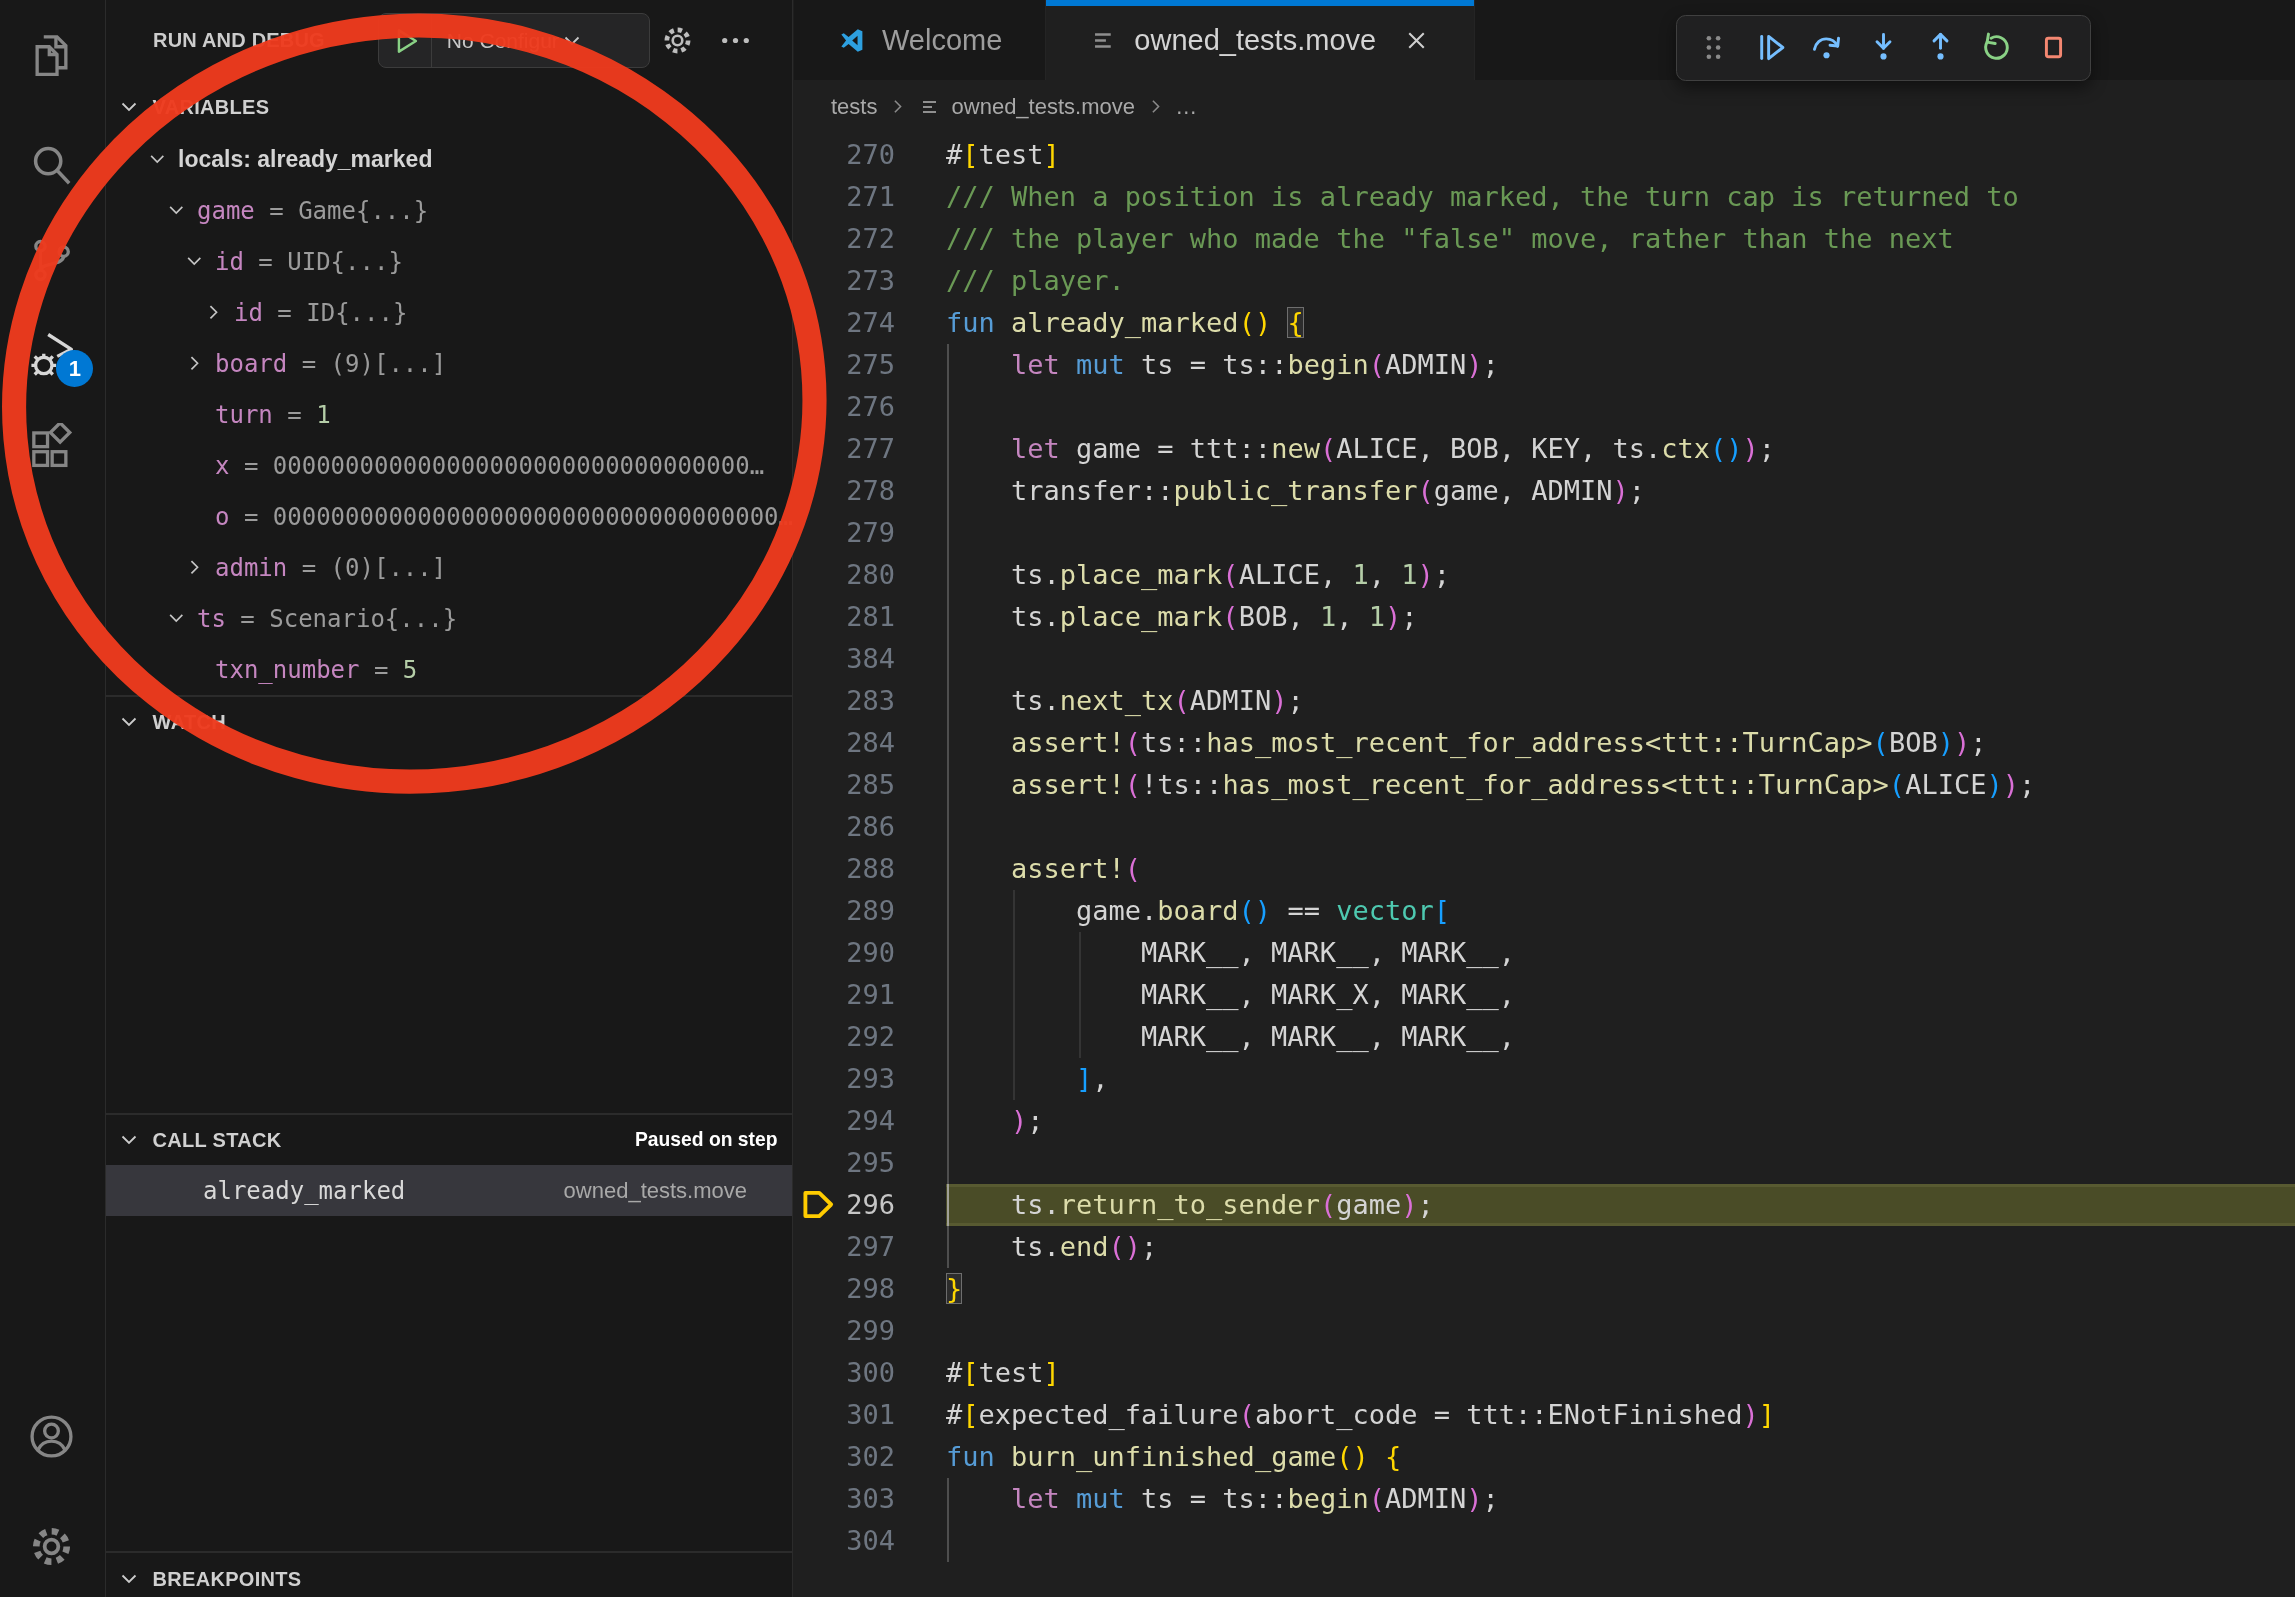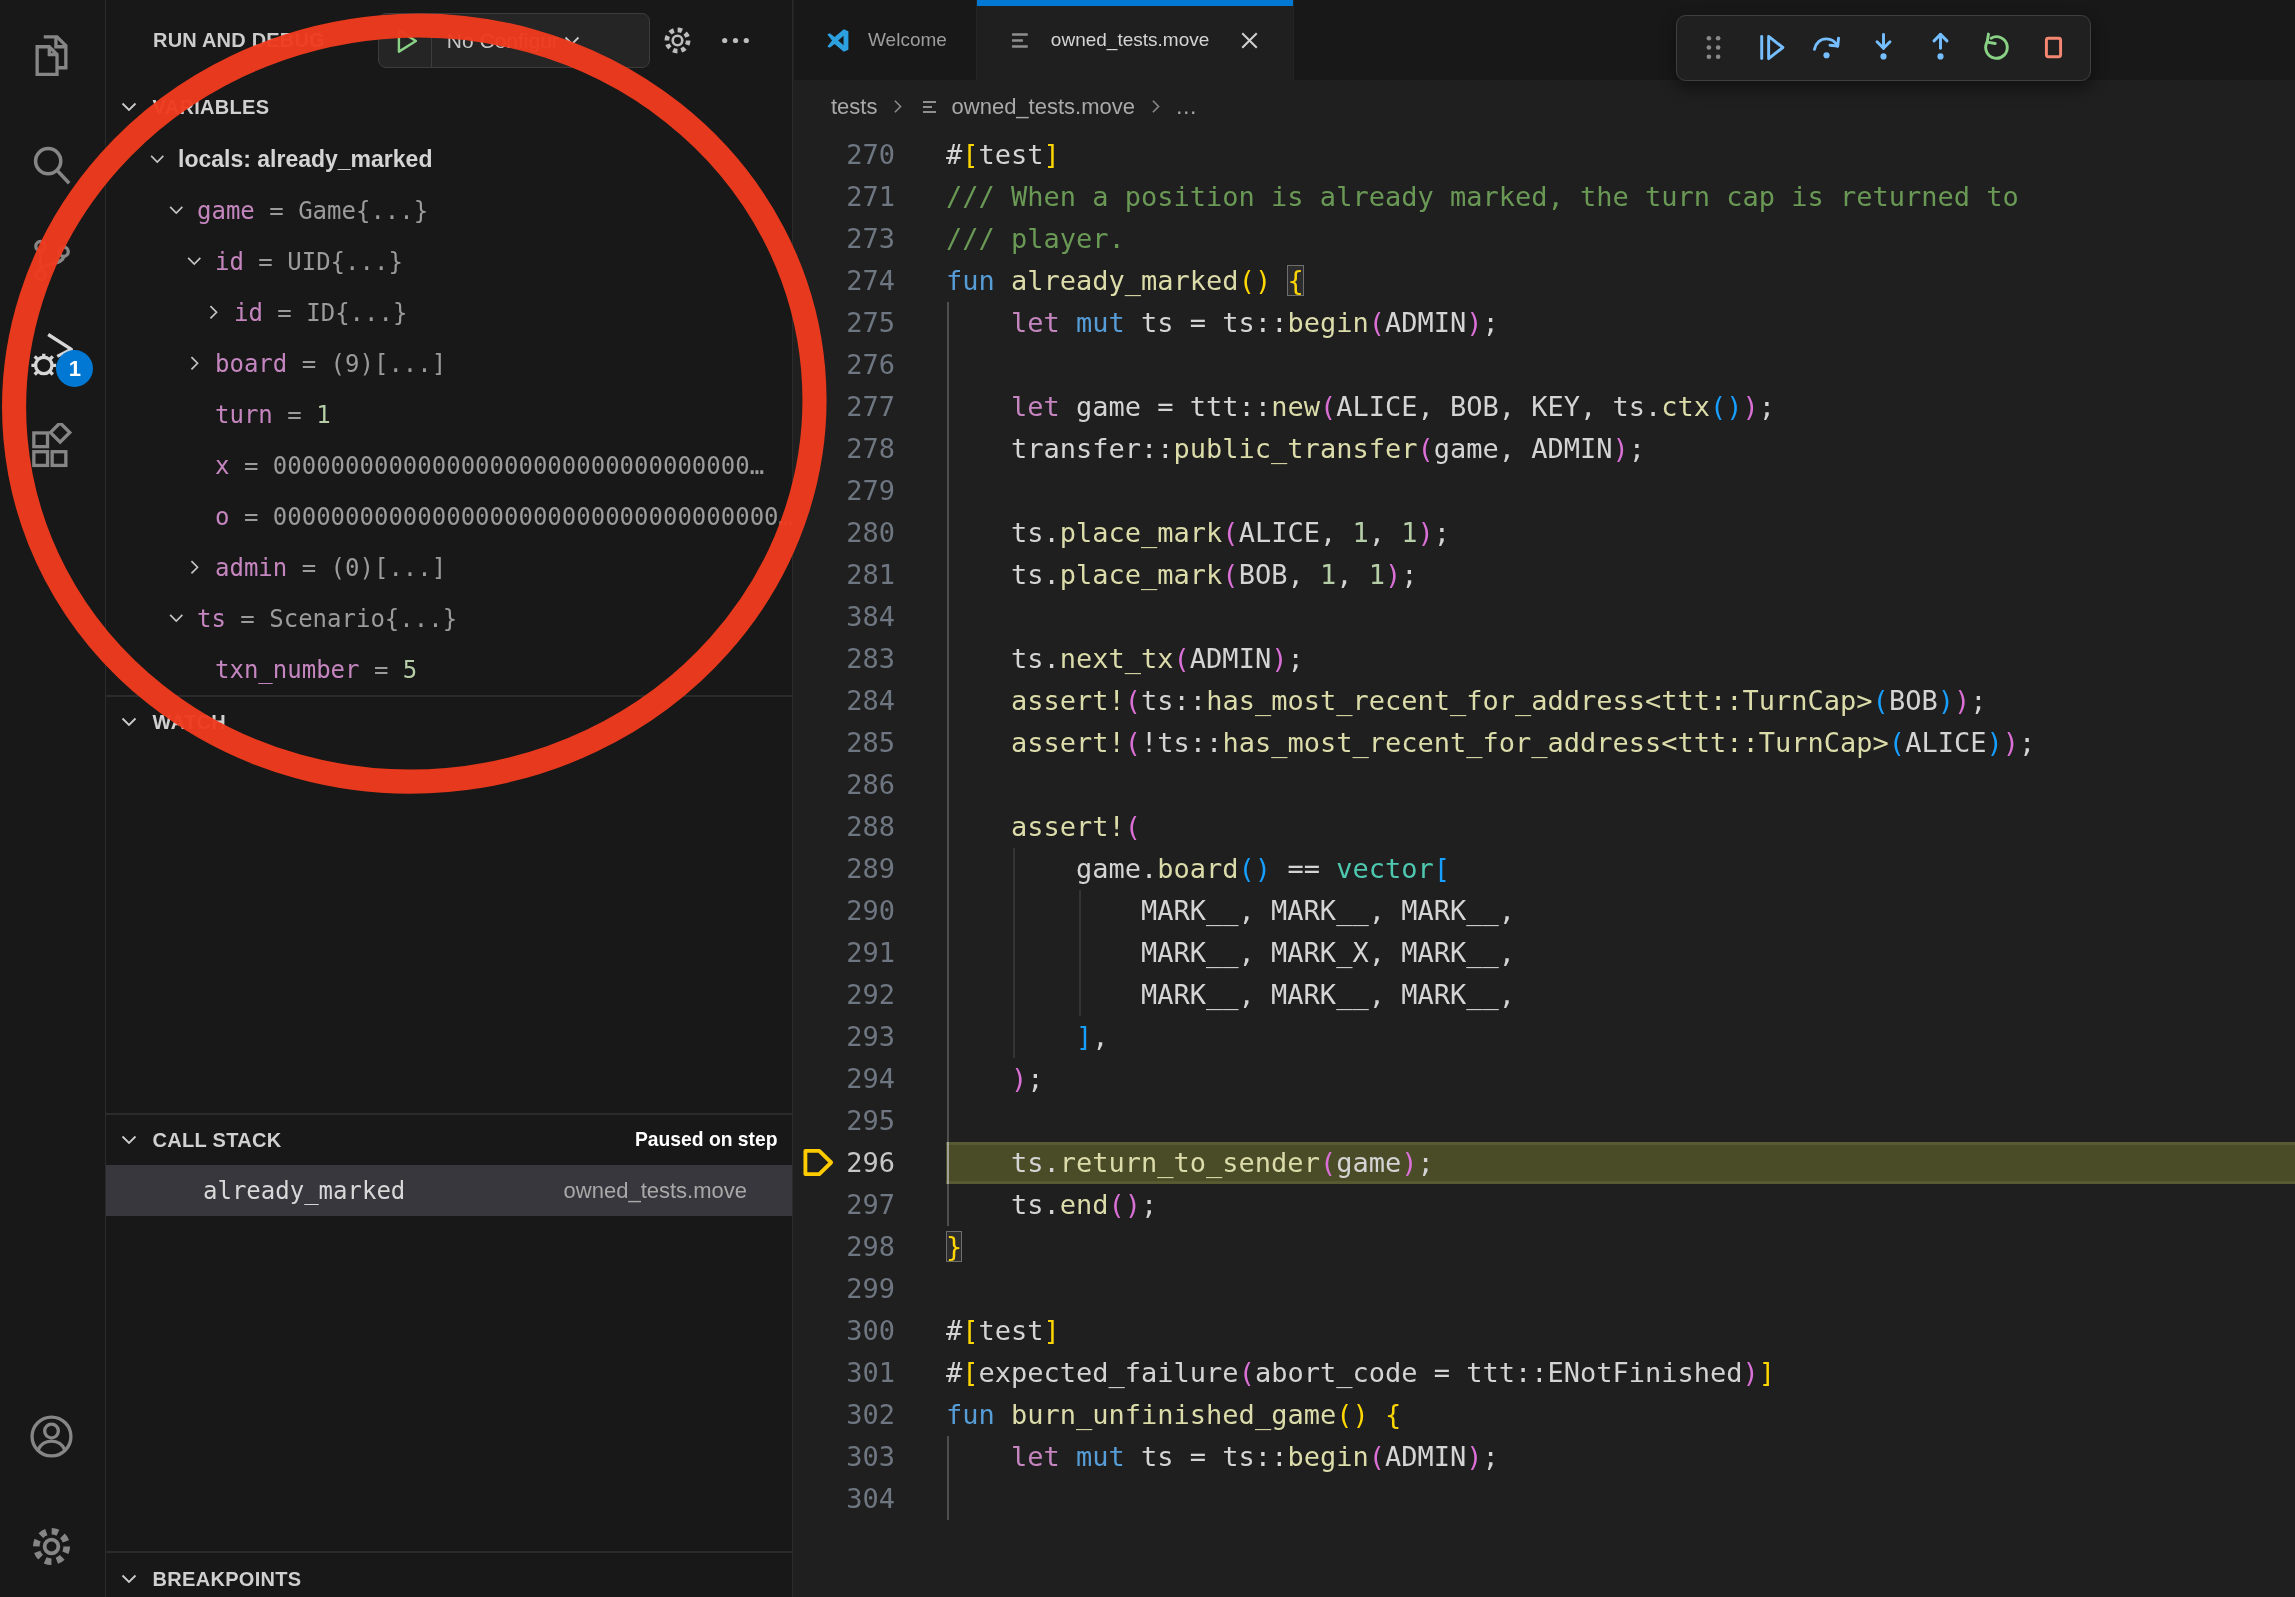--- a/index.html
+++ b/index.html
@@ -53,21 +53,21 @@
   .tval.num{color:#b5cea8}
 
   #frames{position:absolute;top:1165px;left:0;right:0}
   .frame{height:51px;background:#37373d;display:flex;align-items:center;position:relative;cursor:pointer}
   .frame-name{margin-left:97px;font-family:"DejaVu Sans Mono",monospace;font-size:24px;color:#d8d8d8}
   .frame-file{position:absolute;right:45px;font-size:22px;color:#a8a8a8}
 
   
   #editor{position:absolute;left:794px;top:0;right:0;height:1597px;background:#1f1f1f}
   #tabbar{position:absolute;top:0;left:0;right:0;height:80px;background:#181818;display:flex}
-  .tab{display:flex;align-items:center;padding:0 29px;gap:16px;font-size:19px;color:#9d9d9d;
+  .tab{display:flex;align-items:center;padding:0 43px;gap:16px;font-size:29px;color:#9d9d9d;
        background:#181818;border-right:1.6px solid #242424;cursor:pointer;position:relative}
   .tab .ic{width:29px;height:29px}
   .tab.active{background:#1f1f1f;color:#d4d4d4}
   .tab.active::before{content:"";position:absolute;left:0;right:0;top:0;height:5.6px;background:#0078d4}
   .tab-close{width:26px;height:26px;color:#cfcfcf;margin-left:9.7px;cursor:pointer}
   .tab-ficon{color:#8f8f8f}
 
   #breadcrumb{position:absolute;top:80px;left:0;right:0;height:53px;display:flex;align-items:center;
               padding-left:37px;gap:9.7px;font-size:22px;color:#a9a9a9;background:#1f1f1f}
   .bc-sep{width:21px;height:21px;color:#8a8a8a}
@@ -336,20 +336,26 @@
         <div class="tx"><span class="t">#</span><span class="b1">[</span><span class="t">test</span><span class="b1">]</span></div>
       </div>
       <div class="line">
         <div class="mk"></div>
         <div class="ln">271</div>
         <div class="gap"></div>
         <div class="tx"><span class="c">/// When a position is already marked, the turn cap is returned to</span></div>
       </div>
       <div class="line">
         <div class="mk"></div>
+        <div class="ln">272</div>
+        <div class="gap"></div>
+        <div class="tx"><span class="c">/// the player who made the "false" move, rather than the next</span></div>
+      </div>
+      <div class="line">
+        <div class="mk"></div>
         <div class="ln">273</div>
         <div class="gap"></div>
         <div class="tx"><span class="c">/// player.</span></div>
       </div>
       <div class="line">
         <div class="mk"></div>
         <div class="ln">274</div>
         <div class="gap"></div>
         <div class="tx"><span class="k">fun</span><span class="t"> </span><span class="f">already_marked</span><span class="b1">()</span><span class="t"> </span><span class="b1m">{</span></div>
       </div>

